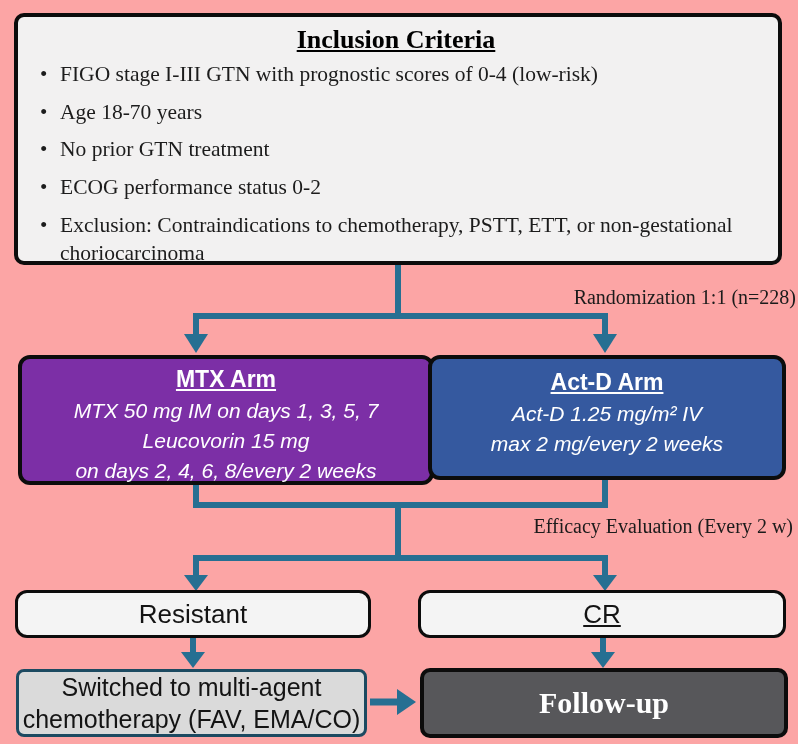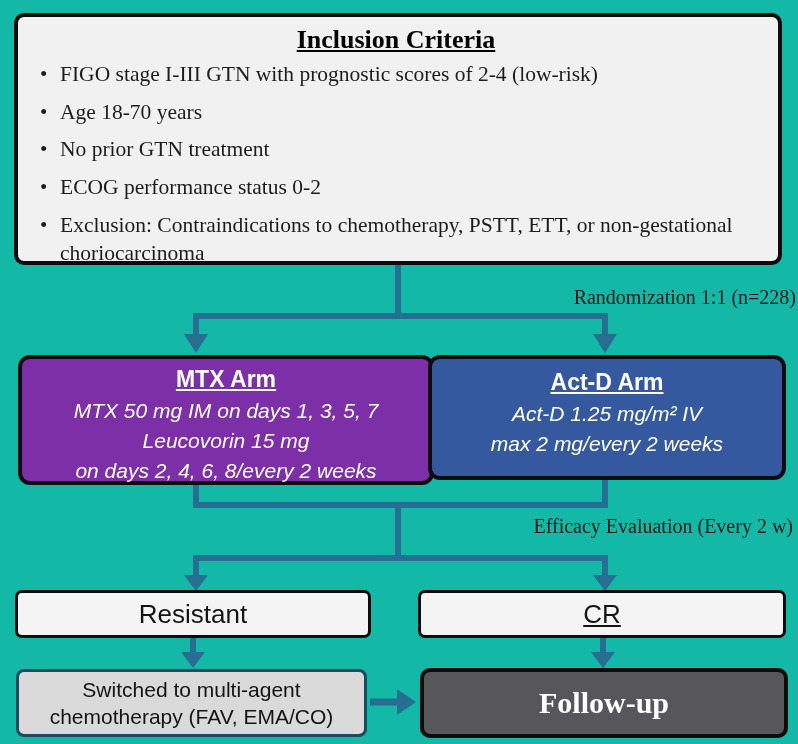--- a/index.html
+++ b/index.html
@@ -1,20 +1,20 @@
 <!DOCTYPE html>
 <html><head>
 <meta charset="utf-8">
 <style>
   html, body { margin:0; padding:0; background:#ffffff; }
   .canvas {
     position: relative;
     width: 798px;
     height: 744px;
-    background: #14b8a6;
+    background: #fca5a5;
     font-family: "Liberation Serif", serif;
     overflow: hidden;
   }
   .connectors {
     position: absolute;
     left: 0; top: 0;
     width: 798px; height: 744px;
     z-index: 0;
   }
   .box { position: absolute; box-sizing: border-box; z-index: 1; }
@@ -79,40 +79,40 @@
     font-weight: bold;
     text-decoration: underline;
     margin-bottom: 3px;
   }
   .arm-line { font-size: 21px; line-height: 1.42; font-style: italic; }
 
   
   .outcome {
     background: #f4f4f4;
     border: 3.5px solid #0c0c0c;
-    border-radius: 7px;
+    border-radius: 12px;
     font-family: "Liberation Sans", sans-serif;
     font-size: 26px;
     color: #141414;
     display: flex;
     align-items: center;
     justify-content: center;
     text-align: center;
   }
   .resistant { left: 15px;  top: 590px; width: 356px; height: 48px; }
   .cr        { left: 418px; top: 590px; width: 368px; height: 48px; text-decoration: underline; }
 
   .switched {
     left: 16px; top: 669px;
     width: 351px; height: 68px;
     background: #dadada;
     border: 3.5px solid #1c4a61;
     border-radius: 8px;
     font-family: "Liberation Sans", sans-serif;
-    font-size: 21px;
+    font-size: 25px;
     line-height: 1.3;
     color: #141414;
     display: flex;
     flex-direction: column;
     align-items: center;
     justify-content: center;
     text-align: center;
   }
   .followup {
     left: 420px; top: 668px;
@@ -156,21 +156,21 @@
 
     <g stroke="#266f92" stroke-width="7" fill="none">
       <path d="M370 702 H399"></path>
     </g>
     <polygon fill="#266f92" points="397,689 397,715 416,702"></polygon>
   </svg>
 
   <div class="box inclusion">
     <div class="inc-title">Inclusion Criteria</div>
     <ul class="inc-list">
-      <li>FIGO stage I-III GTN with prognostic scores of 2-4 (low-risk)</li>
+      <li>FIGO stage I-III GTN with prognostic scores of 0-4 (low-risk)</li>
       <li>Age 18-70 years</li>
       <li>No prior GTN treatment</li>
       <li>ECOG performance status 0-2</li>
       <li>Exclusion: Contraindications to chemotherapy, PSTT, ETT, or non-gestational choriocarcinoma</li>
     </ul>
   </div>
 
   <div class="flow-label rand-label">Randomization 1:1 (n=228)</div>
   <div class="flow-label eff-label">Efficacy Evaluation (Every 2 w)</div>
 

